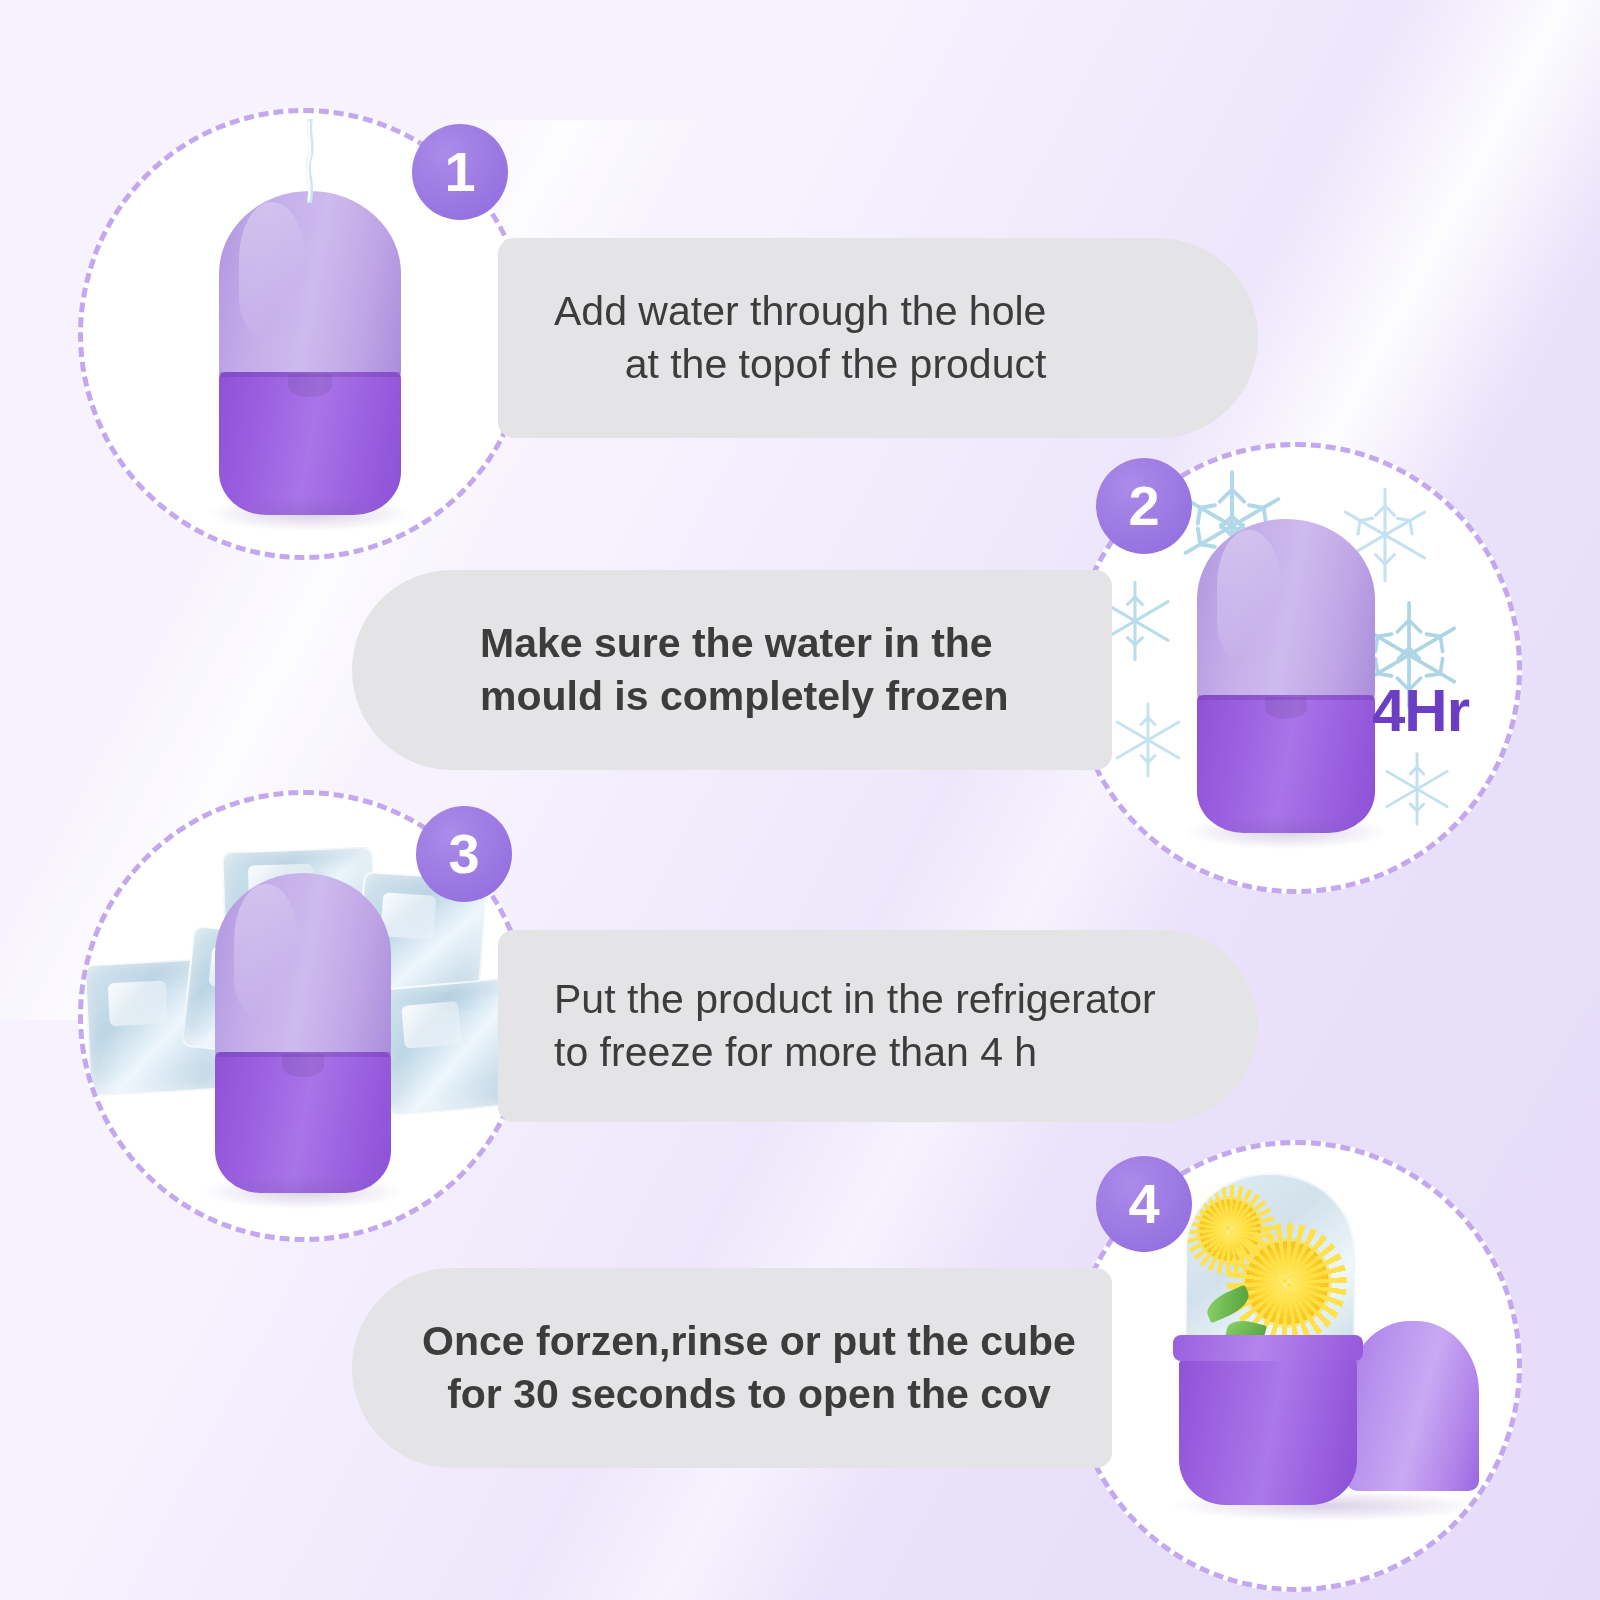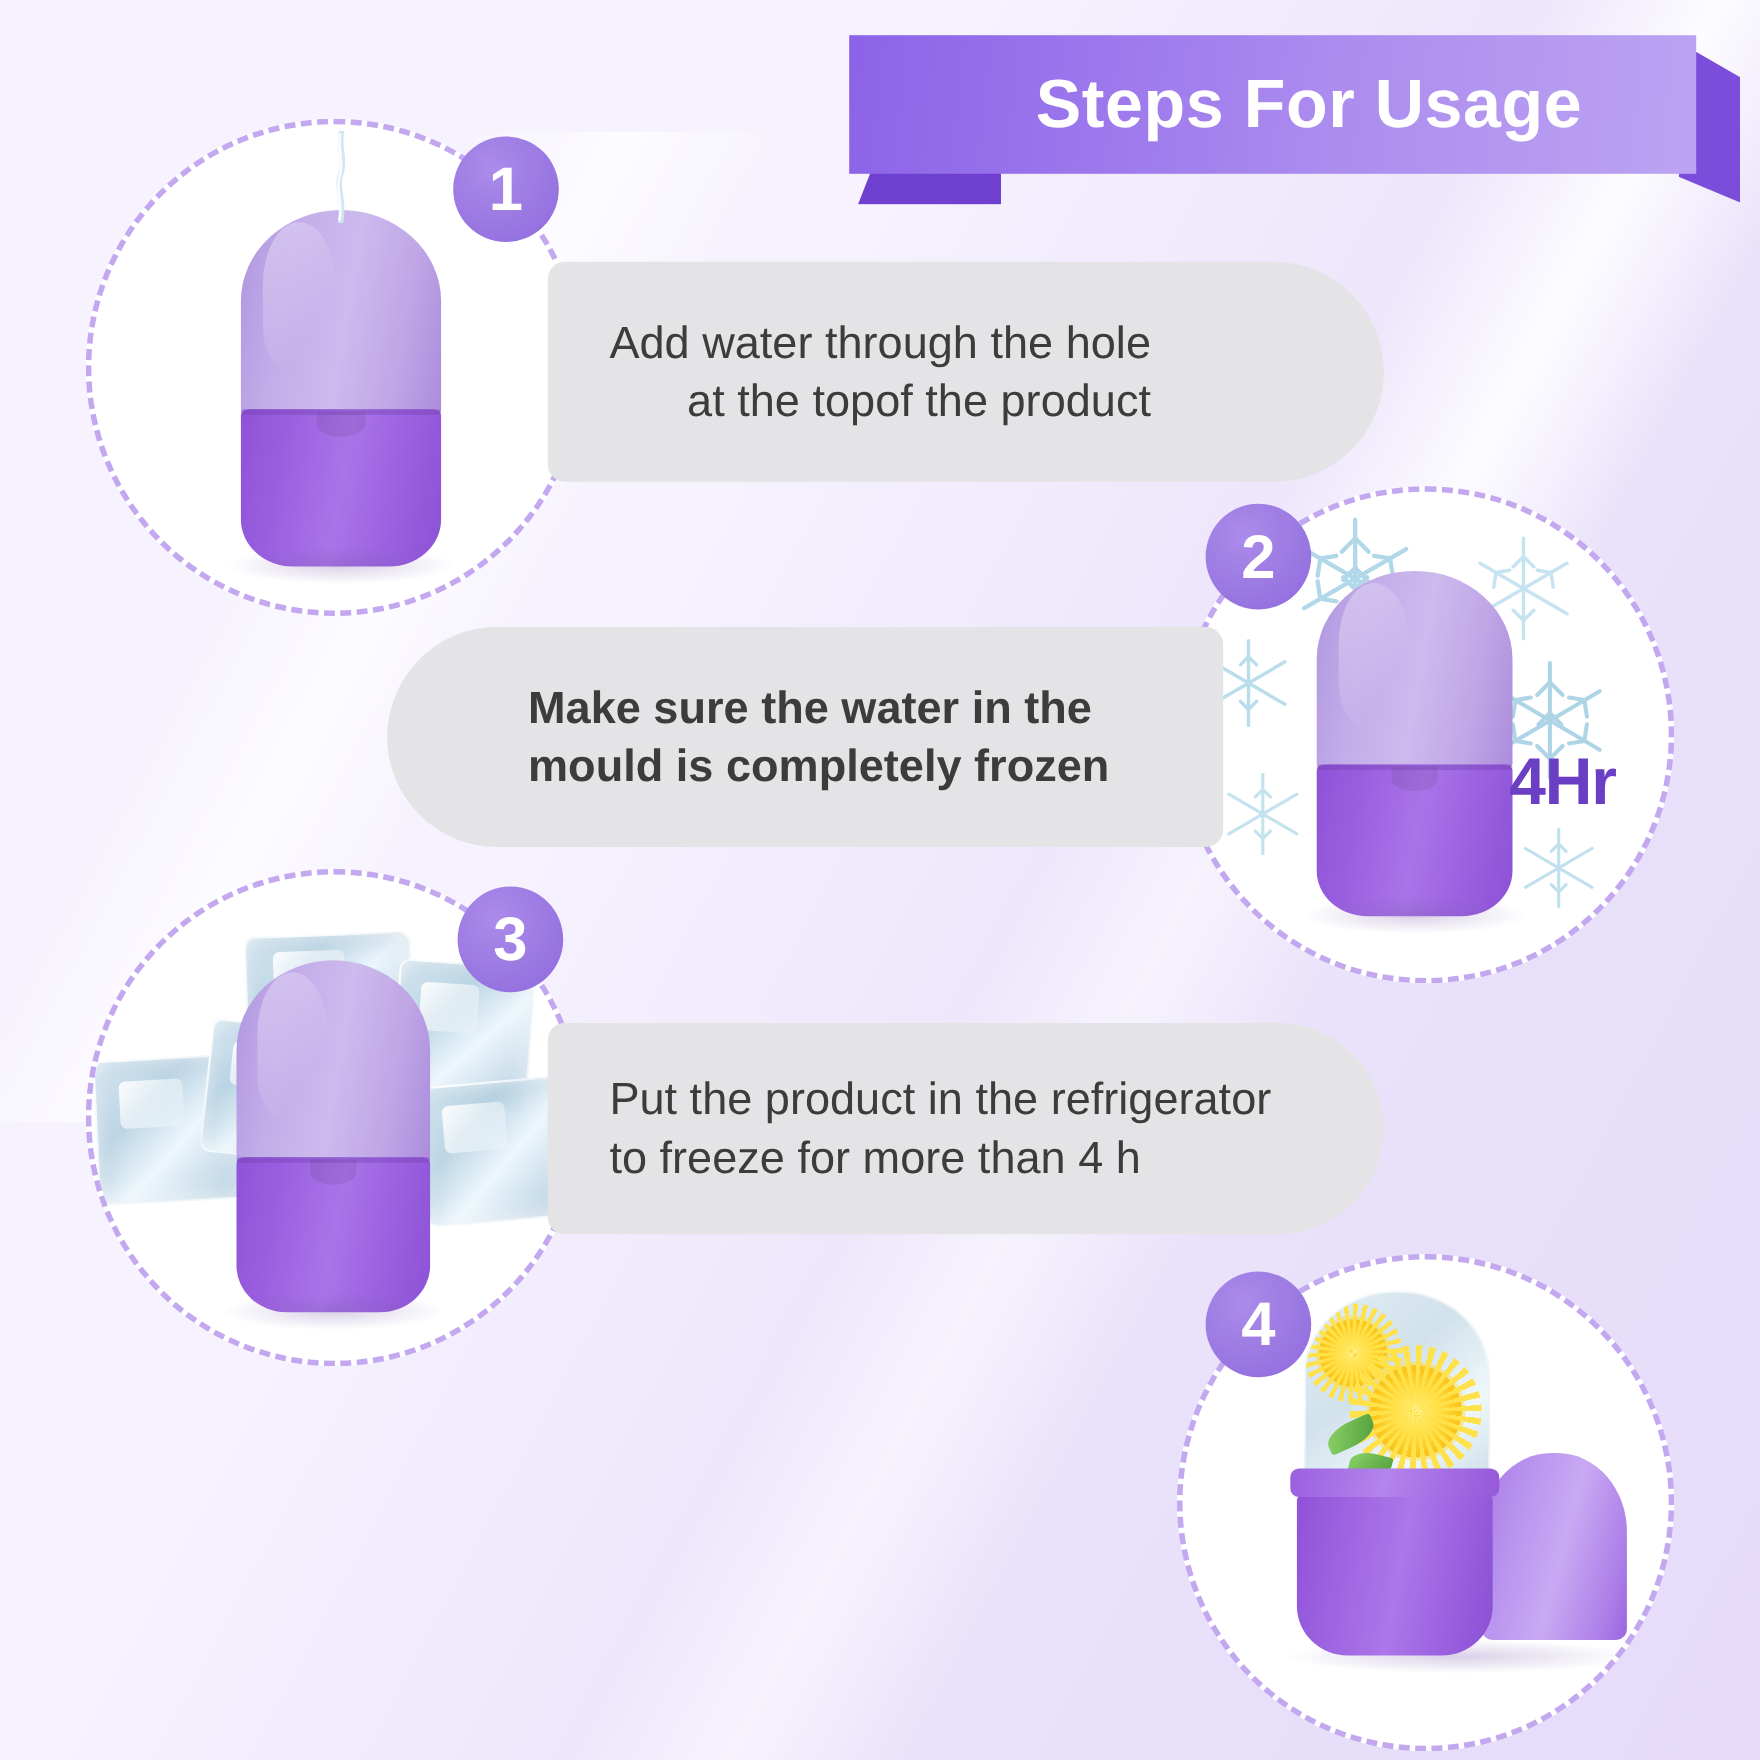--- a/index.html
+++ b/index.html
@@ -345,27 +345,20 @@
 </style>
 </head>
 <body>
 
 <div id="infographic">
 
   <div class="bg-streak streak-a"></div>
   <div class="bg-streak streak-b"></div>
   <div class="bg-streak streak-c"></div>
 
-  <div class="title-banner-wrap">
-    <div class="banner-tail-left"></div>
-    <div class="banner-tail-right"></div>
-    <div class="banner-main">
-      <div class="banner-title">Steps For Usage</div>
-    </div>
-  </div>
 
   <div class="step-circle circle-1">
     <div class="circle-inner">
       <svg class="water-stream" viewBox="0 0 26 84">
         <path d="M13 0 C10 16, 17 26, 12 40 C8 52, 16 62, 12 84 L17 84 C21 62, 13 52, 17 40 C22 26, 15 16, 18 0 Z" fill="#cfe6f2" opacity="0.95"></path>
         <path d="M14 2 C12 18, 18 28, 13.5 42 C10 54, 17 64, 13.5 82" stroke="#ffffff" stroke-width="2.4" fill="none" opacity="0.9"></path>
       </svg>
       <div class="product prod-1">
         <div class="prod-shadow"></div>
         <div class="prod-cap"></div>
@@ -475,14 +468,18 @@
 
       <div class="open-lid" style="left:272px; top:176px; width:132px; height:170px;"></div>
 
       <div class="open-rim" style="left:98px;  top:190px; width:190px; height:26px;"></div>
       <div class="open-base" style="left:104px; top:210px; width:178px; height:150px;"></div>
       <div class="prod-shadow" style="left:96px; bottom:66px; width:310px; height:30px;"></div>
     </div>
   </div>
   <div class="num-badge badge-4">4</div>
 
+  <div class="bubble bubble-4">
+    <div class="bubble-text">Once forzen,rinse or put the cube
+for 30 seconds to open the cov</div>
+  </div>
 
 </div>
 
 </body></html>

